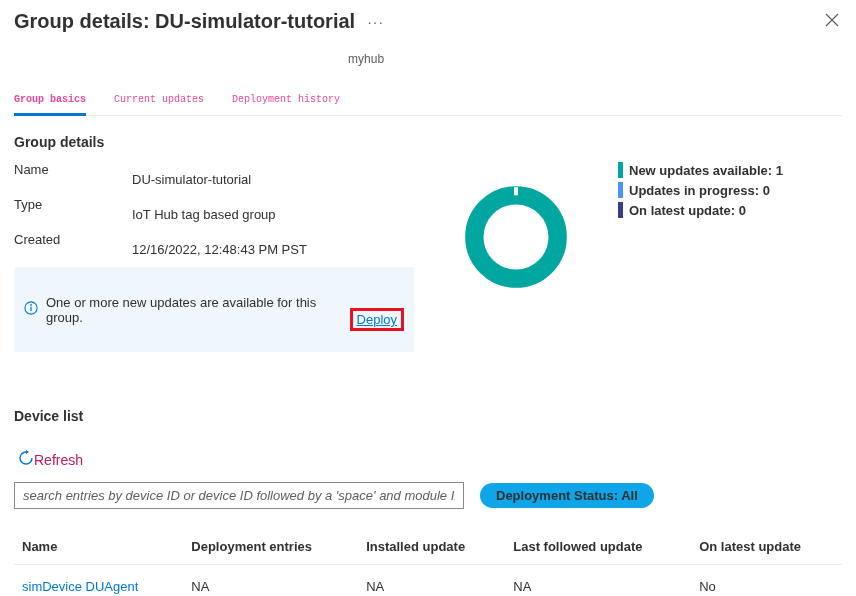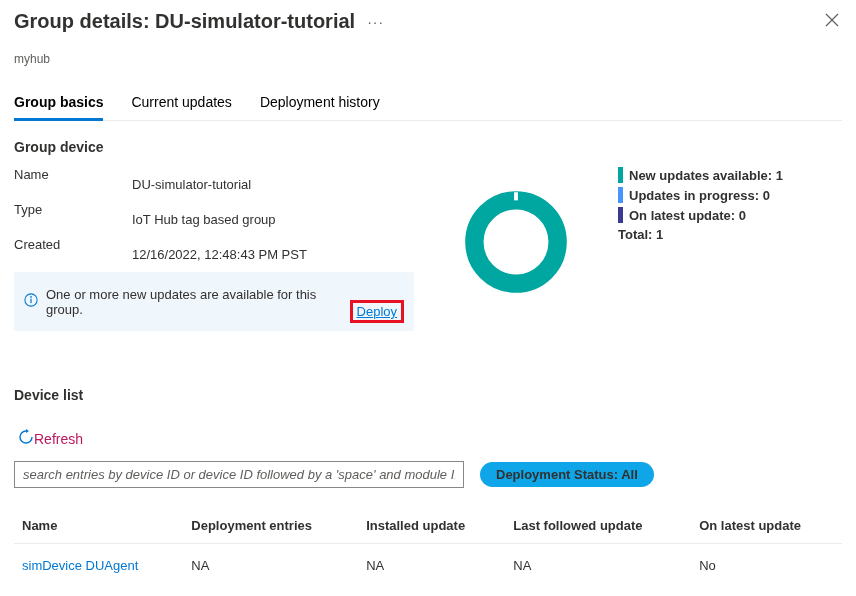--- a/index.html
+++ b/index.html
@@ -1,35 +1,35 @@
 <!DOCTYPE html>
 <html><head>
   <meta charset="utf-8">
   <style>
     * { box-sizing: border-box; margin: 0; padding: 0; }
     body { font-family: "Segoe UI", Arial, sans-serif; font-size: 13px; color: #323130; background: #fff; width: 856px; }
     .container { padding: 10px 14px; }
-    .header { display: flex; align-items: flex-start; justify-content: space-between; }
+    .header { display: flex; align-items: flex-start; justify-content: space-between; text-align: right; }
     .header-left { display: flex; flex-direction: column; }
     .title-row { display: flex; align-items: center; gap: 12px; }
     .title { font-size: 20px; font-weight: 600; color: #323130; }
     .more-icon { color: #605e5c; font-size: 14px; letter-spacing: 1px; cursor: pointer; }
     .close-icon { cursor: pointer; color: #605e5c; padding: 2px;}
     .subtitle { font-size: 12px; color: #605e5c; margin-top: 19px; }
     .tabs { display: flex; gap: 28px; margin-top: 20px; border-bottom: 1px solid #edebe9; }
-    .tab { padding: 8px 0 10px 0; font-size: 14px; color: #000000; cursor: pointer; position: relative; }
+    .tab { padding: 8px 0 10px 0; font-size: 10px; color: #ec4899; cursor: pointer; position: relative; font-family: Liberation Mono, monospace; }
     .tab.active { font-weight: 600; }
     .tab.active::after { content: ""; position: absolute; left: 0; right: 0; bottom: -1px; height: 3px; background: #0078d4; }
     .section-heading { font-size: 14px; font-weight: 600; margin-top: 18px; margin-bottom: 12px; }
     .details-layout { display: flex; gap: 32px; align-items: flex-start; }
     .details-left { flex: 0 0 400px; }
     .detail-row { display: flex; margin-bottom: 10px; font-size: 13px; }
     .detail-label { width: 118px; color: #323130; }
     .detail-value { color: #323130; margin-top: 10px; }
-    .info-banner { background: #eff6fc; border-radius: 2px; padding: 8px 10px; display: flex; align-items: center; gap: 8px; margin-top: 8px; font-size: 13px; }
+    .info-banner { background: #eff6fc; border-radius: 2px; padding: 21px 10px; display: flex; align-items: center; gap: 8px; margin-top: 8px; font-size: 13px; }
     .info-icon { color: #0078d4; flex-shrink: 0; }
     .deploy-link { color: #0078d4; text-decoration: underline; cursor: pointer; }
     .deploy-highlight { border: 3px solid #e81123; padding: 1px 4px; display: inline-block; margin-top: 20px; }
     .chart-area { flex: 0 0 140px; display: flex; justify-content: center; padding-top: 20px; }
     .donut { width: 110px; height: 110px; }
     .legend-area { flex: 1; padding-top: 0; font-weight: bold; }
     .legend-item { display: flex; align-items: center; gap: 6px; font-size: 13px; margin-bottom: 4px; }
     .legend-swatch { width: 5px; height: 16px; flex-shrink: 0; }
     .legend-total { margin-top: 4px; font-size: 13px; }
     .device-section { margin-top: 56px; }
@@ -62,21 +62,21 @@
         </svg>
     </div>
   </div>
 
   <div class="tabs">
     <div class="tab active">Group basics</div>
     <div class="tab">Current updates</div>
     <div class="tab">Deployment history</div>
   </div>
 
-  <div class="section-heading">Group device</div>
+  <div class="section-heading">Group details</div>
 
   <div class="details-layout">
     <div class="details-left">
       <div class="detail-row">
         <div class="detail-label">Name</div>
         <div class="detail-value">DU-simulator-tutorial</div>
       </div>
       <div class="detail-row">
         <div class="detail-label">Type</div>
         <div class="detail-value">IoT Hub tag based group</div>
@@ -113,21 +113,20 @@
         <span>New updates available: 1</span>
       </div>
       <div class="legend-item">
         <div class="legend-swatch" style="background:#4894fe"></div>
         <span>Updates in progress: 0</span>
       </div>
       <div class="legend-item">
         <div class="legend-swatch" style="background:#3b3a91"></div>
         <span>On latest update: 0</span>
       </div>
-      <div class="legend-total">Total: 1</div>
     </div>
   </div>
 
   <div class="device-section">
     <div class="section-heading">Device list</div>
     <div class="refresh-btn">
       <span class="refresh-icon-svg">
         <svg width="16" height="16" viewBox="0 0 16 16">
             <path d="M8 2 A6 6 0 1 0 14 8" fill="none" stroke="#0078d4" stroke-width="1.4"></path>
             <path d="M8 0 L8 4 L11 2 Z" fill="#0078d4"></path>

